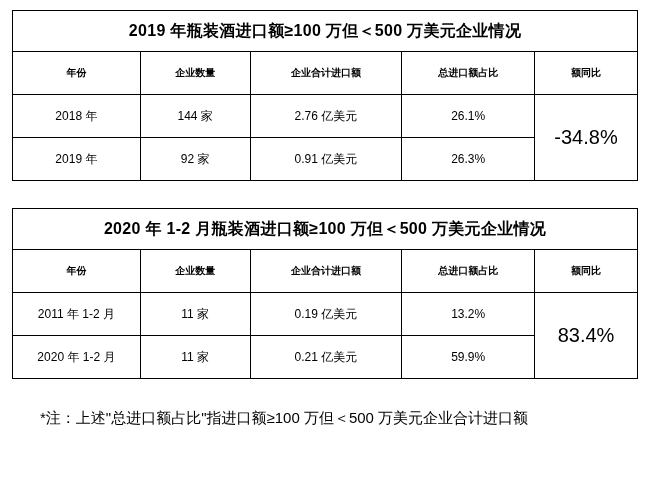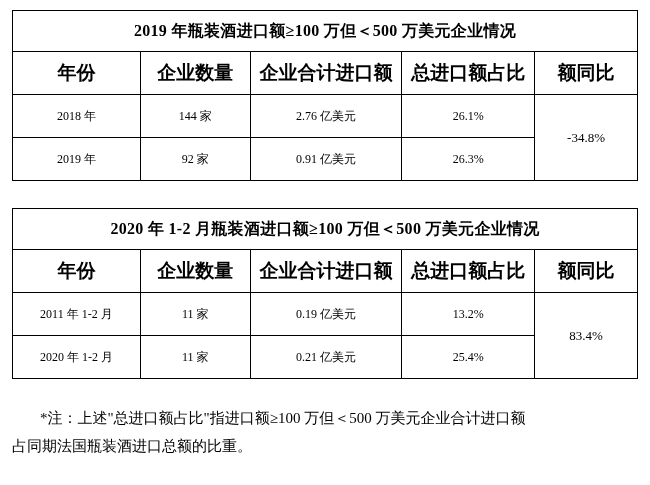--- a/index.html
+++ b/index.html
@@ -12,21 +12,20 @@
     background: #ffffff;
     font-family: "Liberation Sans", sans-serif;
     color: #000000;
     overflow: hidden;
   }
   .page {
     position: relative;
     width: 650px;
     height: 485px;
     box-sizing: border-box;
-    font-family: Liberation Serif, serif;
   }
   table.data-table {
     border-collapse: collapse;
     table-layout: fixed;
     font-size: 14.5px;
   }
   table.data-table td {
     border: 1px solid #000000;
     text-align: center;
     vertical-align: middle;
@@ -41,29 +40,29 @@
   .t2 { top: 208px; }
 
   .title-cell {
     font-weight: bold;
     font-size: 16px;
     height: 40px;
     letter-spacing: 0.3px;
   }
   .head-cell {
     font-weight: bold;
-    font-size: 19px;
+    font-size: 10px;
     height: 42px;
   }
   .body-cell {
     height: 42px;
     font-size: 12px;
   }
   .span-cell {
-    font-size: 13px;
+    font-size: 20px;
   }
 
   .col1 { width: 128px; }
   .col2 { width: 110px; }
   .col3 { width: 152px; }
   .col4 { width: 133px; }
   .col5 { width: 103px; }
 
   .note {
     position: absolute;
@@ -146,24 +145,23 @@
           <td class="body-cell">2011 年 1-2 月</td>
           <td class="body-cell">11 家</td>
           <td class="body-cell">0.19 亿美元</td>
           <td class="body-cell">13.2%</td>
           <td class="span-cell" rowspan="2">83.4%</td>
         </tr>
         <tr>
           <td class="body-cell">2020 年 1-2 月</td>
           <td class="body-cell">11 家</td>
           <td class="body-cell">0.21 亿美元</td>
-          <td class="body-cell">25.4%</td>
+          <td class="body-cell">59.9%</td>
         </tr>
       </tbody>
     </table>
   </div>
 
   <div class="note">
     <div class="note-line1">*注：上述"总进口额占比"指进口额≥100 万但＜500 万美元企业合计进口额</div>
-    <div class="note-line2">占同期法国瓶装酒进口总额的比重。</div>
   </div>
 
 </div>
 
 </body></html>

